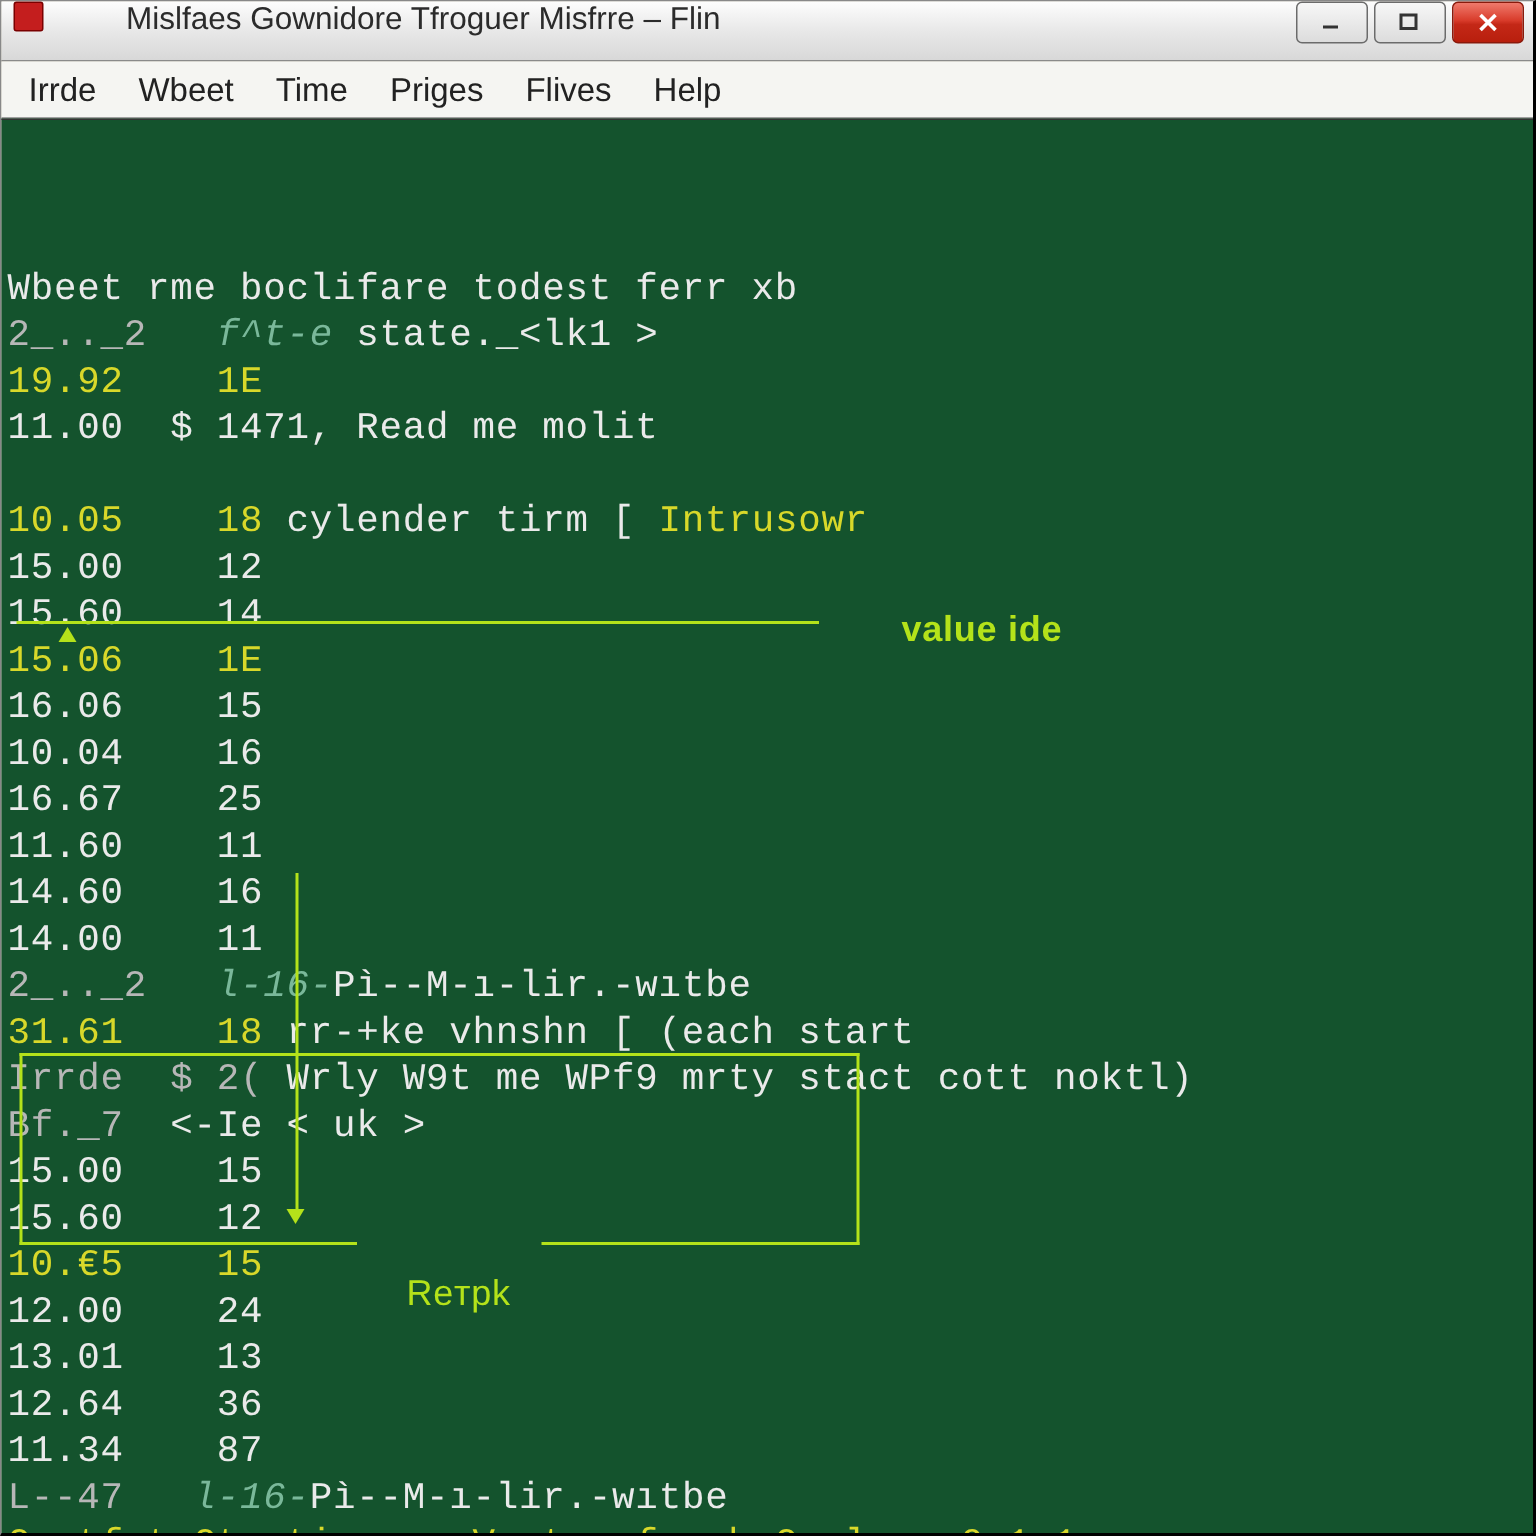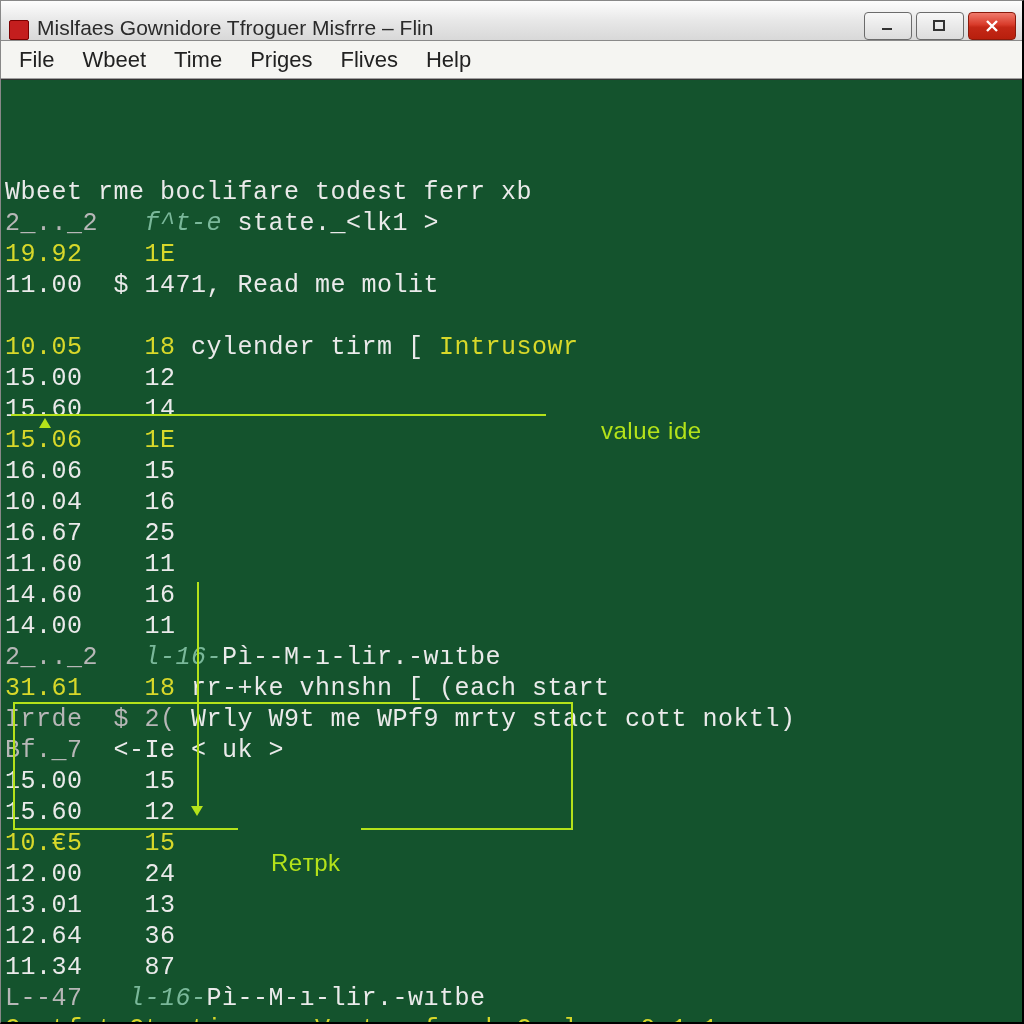--- a/index.html
+++ b/index.html
@@ -18,22 +18,23 @@
   border-left: 1px solid #888;
   background: #ece9d8;
   display: flex;
   flex-direction: column;
 }
 .titlebar {
   height: 40px;
   background: linear-gradient(to bottom, #fdfdfd 0%, #e8e8e8 50%, #d8d8d8 100%);
   border-bottom: 1px solid #8a8a8a;
   display: flex;
-  align-items: flex-end;
+  align-items: flex-start;
   padding: 0 6px 0 8px;
+  gap: 47px;
 }
 .titlebar .app-icon {
   width: 20px;
   height: 20px;
   background: #c41e1e;
   border: 1px solid #7a0000;
   margin-right: 8px;
   border-radius: 2px;
 }
 .titlebar .title {
@@ -137,34 +138,34 @@
       </div>
       <div class="win-btn close">
         <svg width="16" height="14" viewBox="0 0 16 14">
             <path d="M3 2 L13 12 M13 2 L3 12" stroke="#fff" stroke-width="2.4"></path>
           </svg>
       </div>
     </div>
   </div>
 
   <div class="menubar">
-    <div class="menu-item">File</div>
+    <div class="menu-item">Irrde</div>
     <div class="menu-item">Wbeet</div>
     <div class="menu-item">Time</div>
     <div class="menu-item">Priges</div>
     <div class="menu-item">Flives</div>
     <div class="menu-item">Help</div>
   </div>
 
   <div class="terminal" id="terminal">
     
     <span class="tl"><span class="white">Wbeet rme boclifare todest ferr xb</span></span><span class="tl"><span class="dim">2_.._2   </span><span class="bluegr">f^t-e</span><span class="white"> state._&lt;lk1 &gt;</span></span><span class="tl"><span class="yellow">19.92    1E</span></span><span class="tl"><span class="white">11.00  $ 1471, Read me molit</span></span><span class="tl"><span class="white"> </span></span><span class="tl"><span class="yellow">10.05    18 </span><span class="white">cylender tirm [ </span><span class="yellow">Intrusowr</span></span><span class="tl"><span class="white">15.00    12</span></span><span class="tl"><span class="white">15.60    14</span></span><span class="tl"><span class="yellow">15.06    1E</span></span><span class="tl"><span class="white">16.06    15</span></span><span class="tl"><span class="white">10.04    16</span></span><span class="tl"><span class="white">16.67    25</span></span><span class="tl"><span class="white">11.60    11</span></span><span class="tl"><span class="white">14.60    16</span></span><span class="tl"><span class="white">14.00    11</span></span><span class="tl"><span class="dim">2_.._2   </span><span class="bluegr">l-16-</span><span class="white">Pì--M-ı-lir.-wıtbe</span></span><span class="tl"><span class="yellow">31.61    18 </span><span class="white">rr-+ke vhnshn [ (each start</span></span><span class="tl"><span class="dim">Irrde  $ 2( </span><span class="white">Wrly W9t me WPf9 mrty stact cott noktl)</span></span><span class="tl"><span class="dim">Bf._7  </span><span class="white">&lt;-Ie &lt; uk &gt;</span></span><span class="tl"><span class="white">15.00    15</span></span><span class="tl"><span class="white">15.60    12</span></span><span class="tl"><span class="yellow">10.€5    15</span></span><span class="tl"><span class="white">12.00    24</span></span><span class="tl"><span class="white">13.01    13</span></span><span class="tl"><span class="white">12.64    36</span></span><span class="tl"><span class="white">11.34    87</span></span><span class="tl"><span class="dim">L--47   </span><span class="bluegr">l-16-</span><span class="white">Pì--M-ı-lir.-wıtbe</span></span><span class="tl"><span class="yellow">Coutfet Ctrmtinance Vemtre fruch Cxpluaro9 1.1</span></span><div class="annotations">
       
       <div class="anno-line" style="left:10px; top:334px; width:535px; height:2px;"></div>
-      <div class="anno-text" style="left:600px; top:335px;">value ide</div>
+      <div class="anno-text" style="left:600px; top:324px;font-weight:bold;">value ide</div>
       
       <div class="anno-arrow" style="left:38px; top:338px; border-left:6px solid transparent; border-right:6px solid transparent; border-bottom:10px solid #b4e21a;"></div>
 
       
       <div class="anno-line" style="left:196px; top:502px; width:2px; height:230px;"></div>
       <div class="anno-arrow" style="left:190px; top:726px; border-left:6px solid transparent; border-right:6px solid transparent; border-top:10px solid #b4e21a;"></div>
 
       
       <div class="anno-line" style="left:12px; top:622px; width:560px; height:2px;"></div>
       <div class="anno-line" style="left:570px; top:622px; width:2px; height:128px;"></div>

